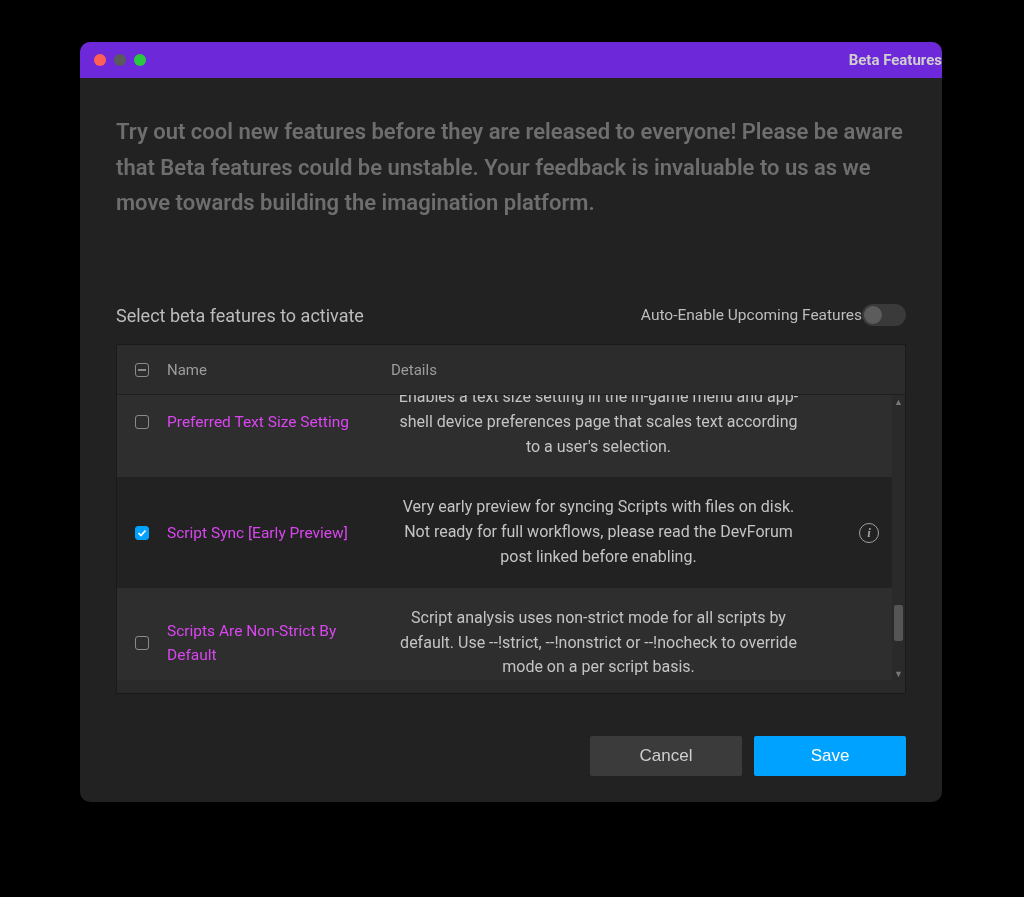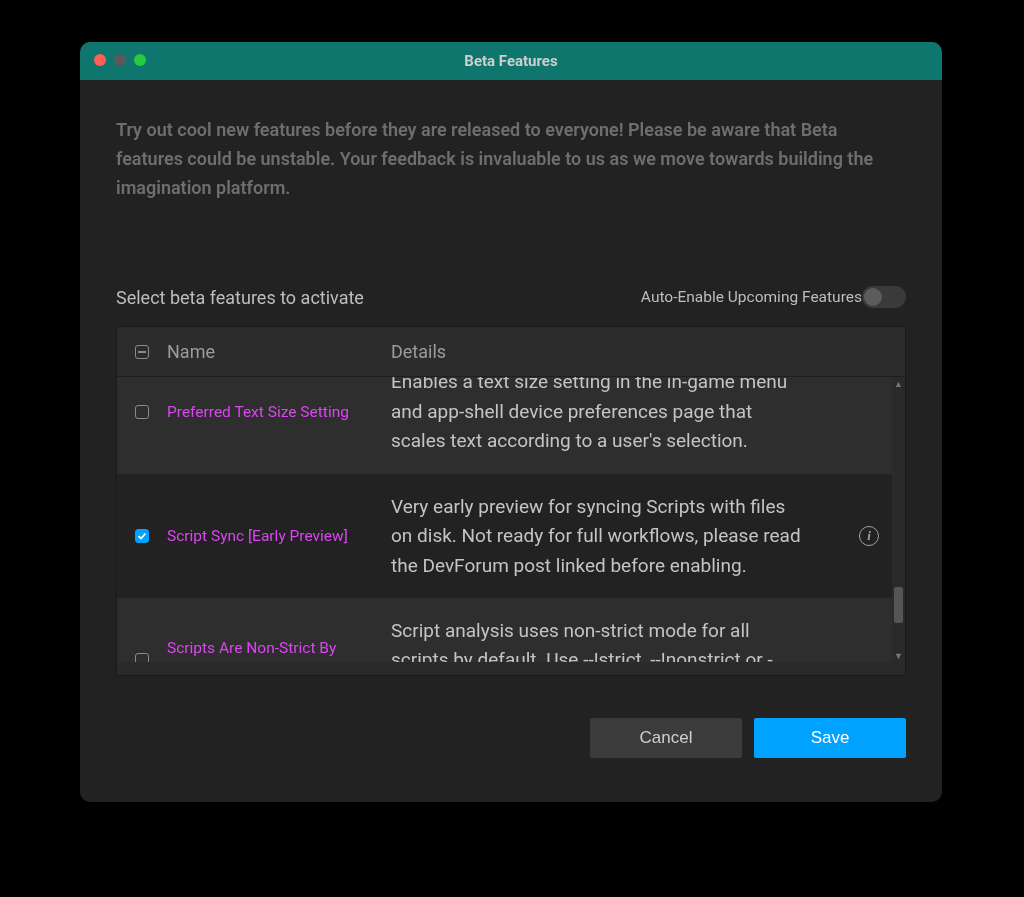--- a/index.html
+++ b/index.html
@@ -18,25 +18,25 @@
       background: #222222;
       border-radius: 10px;
       box-shadow: 0 20px 60px rgba(0,0,0,0.9);
       display: flex;
       flex-direction: column;
     }
     .titlebar {
       height: 38px;
       display: flex;
       align-items: center;
-      justify-content: center;
+      justify-content: flex-end;
       position: relative;
       border-top-left-radius: 10px;
       border-top-right-radius: 10px;
-      background: #0f766e;
+      background: #6d28d9;
     }
     .traffic-lights {
       position: absolute;
       left: 14px;
       top: 12px;
       display: flex;
       gap: 8px;
     }
     .traffic-lights .dot {
       width: 12px; height: 12px;
@@ -51,21 +51,21 @@
       font-weight: 700;
     }
     .body {
       flex: 1;
       padding: 36px 36px 26px 36px;
       display: flex;
       flex-direction: column;
     }
     .intro {
       color: #6e6e6e;
-      font-size: 18px;
+      font-size: 22px;
       font-weight: 600;
       line-height: 1.6;
       margin-bottom: 42px;
     }
     .subheader {
       display: flex;
       align-items: center;
       justify-content: space-between;
       margin-bottom: 18px;
       margin-top: 42px;
@@ -106,21 +106,21 @@
       position: relative;
       display: flex;
       flex-direction: column;
     }
     .table-header {
       height: 50px;
       background: #2c2c2c;
       display: flex;
       align-items: center;
       color: #9c9c9c;
-      font-size: 18px;
+      font-size: 15px;
       border-bottom: 1px solid #1f1f1f;
     }
     .col-check { width: 50px; display: flex; justify-content: center; }
     .col-name { width: 224px; padding-right: 10px; }
     .col-details { flex: 1; padding-right: 40px; }
     .col-info { width: 46px; display: flex; justify-content: center; align-items: center; }
     .header-checkbox {
       width: 14px; height: 14px;
       border: 1.5px solid #8a8a8a;
       border-radius: 3px;
@@ -148,21 +148,22 @@
       font-size: 15.5px;
       line-height: 1.55;
     }
     .row.alt { background: #2e2e2e; }
     .row .feature-name {
       color: #d946ef;
       font-size: 15.5px;
     }
     .row .feature-details {
       color: #c4c4c4;
-      font-size: 19px;
+      font-size: 16px;
+      text-align: center;
     }
     .checkbox {
       width: 14px; height: 14px;
       border: 1.5px solid #8a8a8a;
       border-radius: 3px;
       cursor: pointer;
       display: flex; align-items: center; justify-content: center;
     }
     .checkbox.checked {
       background: #00a2ff;

